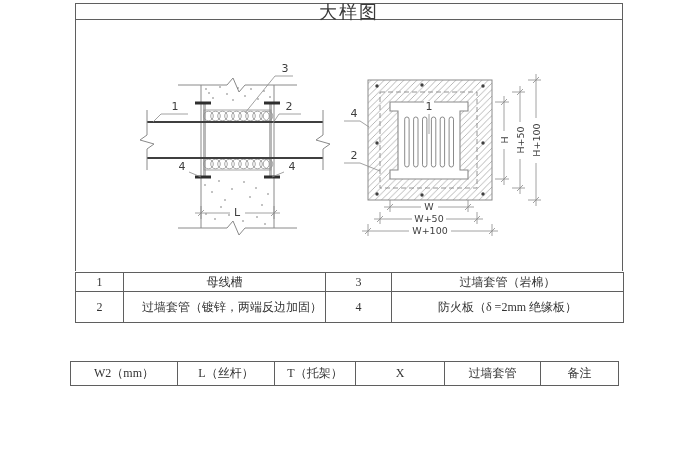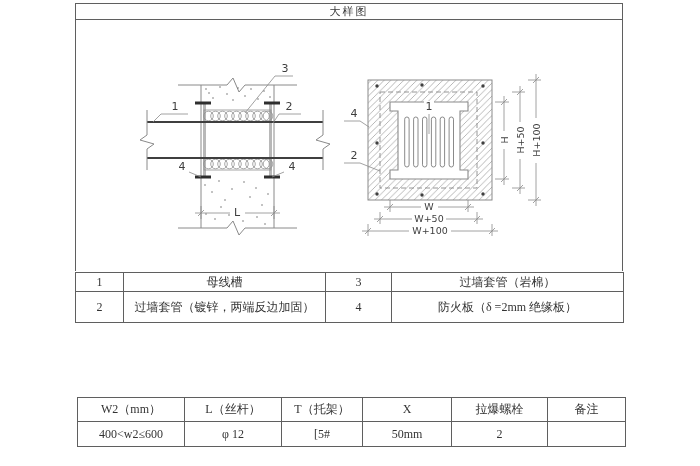--- a/index.html
+++ b/index.html
@@ -2,31 +2,31 @@
 <html><head>
 <meta charset="utf-8">
 <style>
   html,body{margin:0;padding:0;background:#ffffff;width:700px;height:466px;overflow:hidden;
     font-family:"Liberation Serif","DejaVu Serif",serif;color:#3c3c3c;}
   .sheet{position:relative;width:700px;height:466px;background:#fff;}
   
   .draw-box{position:absolute;left:75px;top:3px;width:546px;height:267px;
     border:1px solid #5f5f5f;border-bottom:none;background:#fff;}
   .title-row{height:15px;border-bottom:1px solid #5f5f5f;display:flex;align-items:center;justify-content:center;}
-  .title-row span{font-size:11px;letter-spacing:2px;color:#3a3a3a;}
+  .title-row span{font-size:18px;letter-spacing:2px;color:#3a3a3a;}
   .draw-svg{position:absolute;left:75px;top:19px;width:548px;height:253px;}
   
   table{border-collapse:collapse;table-layout:fixed;position:absolute;background:#fff;}
   td{border:1px solid #5f5f5f;font-size:12px;text-align:center;vertical-align:middle;
      padding:0 3px;overflow:hidden;color:#333;}
   .legend-tbl{left:75px;top:272px;width:548px;}
   .legend-tbl tr.r1 td{height:18px;}
   .legend-tbl tr.r2 td{height:30px;}
-  .legend-tbl td.wrap{text-align:center;line-height:14px;margin-left:16px;}
-  .spec-tbl{left:77px;top:361px;width:548px;margin-top:36px;}
+  .legend-tbl td.wrap{text-align:right;line-height:14px;margin-left:16px;}
+  .spec-tbl{left:70px;top:361px;width:548px;}
   .spec-tbl tr.hd td{height:23px;}
   .spec-tbl tr.bd td{height:24px;}
   svg text{font-family:"DejaVu Sans","Liberation Sans",sans-serif;fill:#3e3e3e;}
   .lab{font-size:11px;}
   .dim{font-size:9.5px;}
 </style>
 </head>
 <body>
 
 <div class="sheet">
@@ -280,27 +280,19 @@
       <col style="width:89px">
         <col style="width:96px">
         <col style="width:78px">
     </colgroup>
     <tbody>
         <tr class="hd">
       <td>W2（mm）</td>
       <td>L（丝杆）</td>
       <td>T（托架）</td>
       <td>X</td>
-      <td>拉爆螺栓</td>
+      <td>过墙套管</td>
       <td>备注</td>
-    </tr>
-    <tr class="bd">
-      <td>400&lt;w2≤600</td>
-      <td>φ 12</td>
-      <td>[5#</td>
-      <td>50mm</td>
-      <td>2</td>
-      <td></td>
     </tr>
   </tbody>
     </table>
 
 </div>
 
 </body></html>

